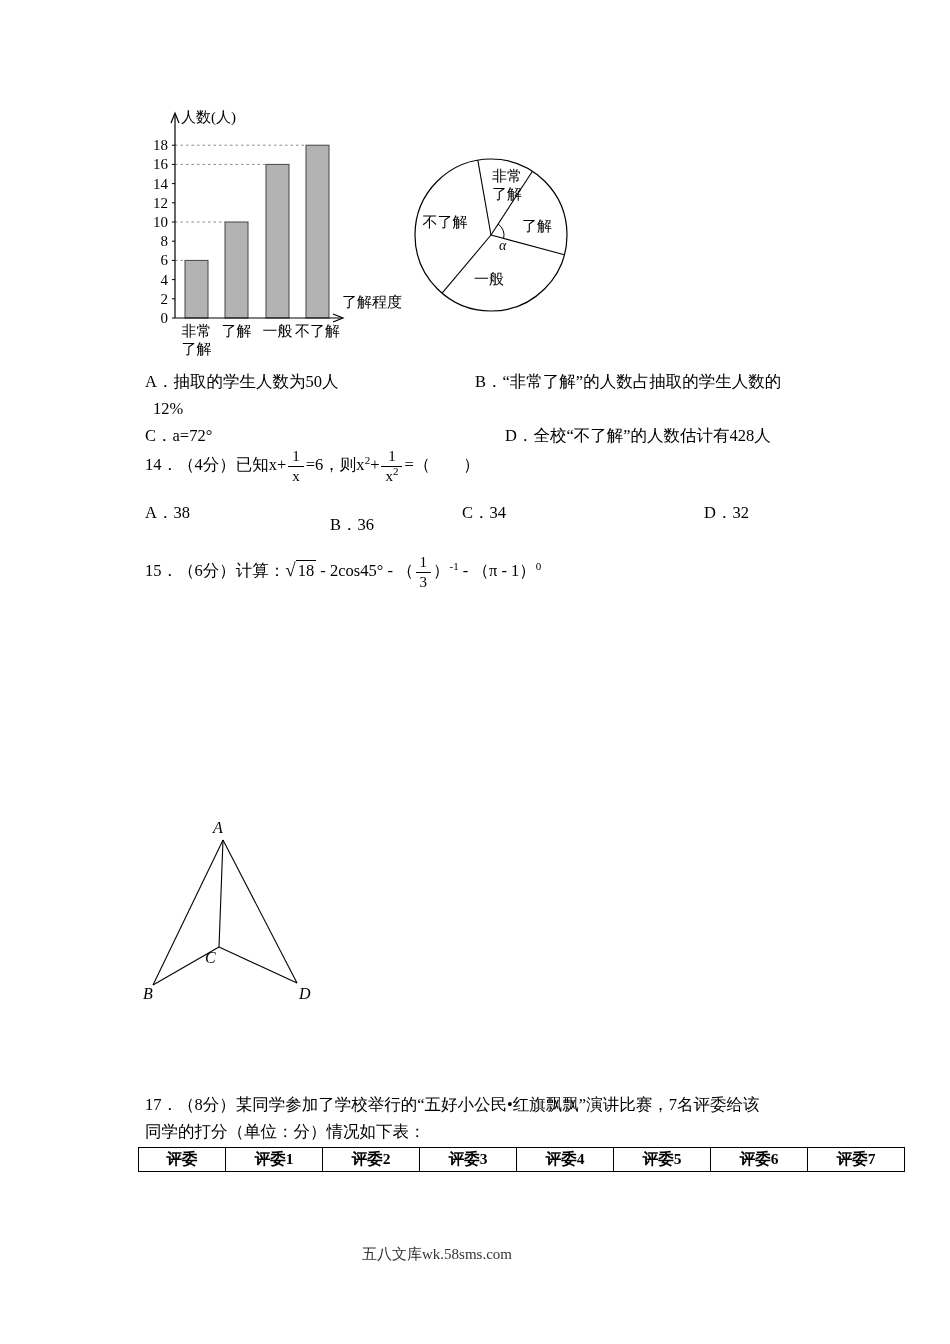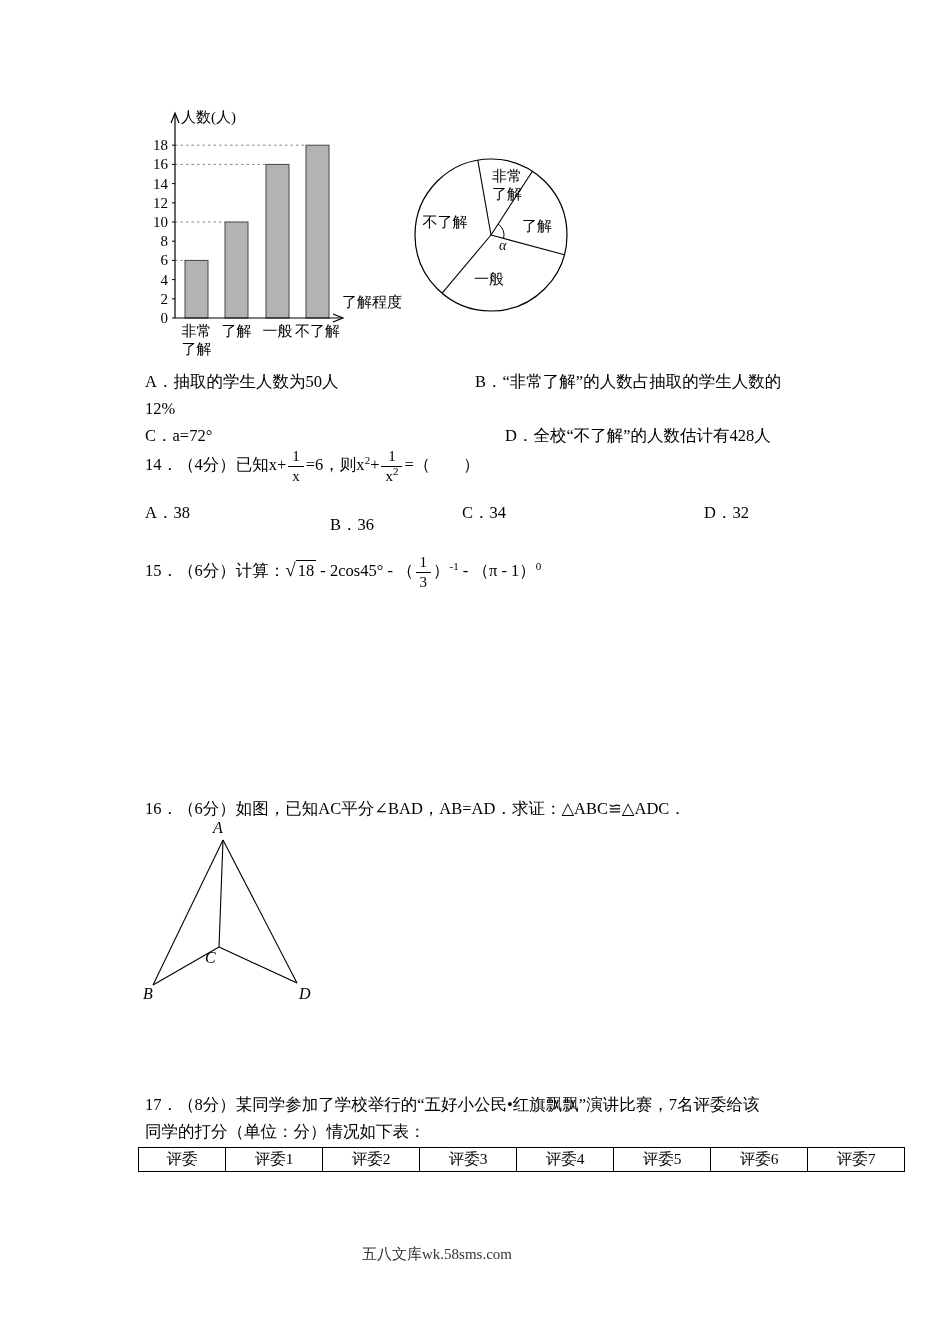--- a/index.html
+++ b/index.html
@@ -14,21 +14,21 @@
   .abs { position:absolute; }
   .bold { font-weight:bold; }
   sup { font-size:11px; vertical-align:super; line-height:0; }
   .frac { display:inline-block; vertical-align:middle; text-align:center; margin:0 2px; font-size:15px; line-height:1.1; }
   .frac .num { display:block; padding:0 4px 1px; border-bottom:1.2px solid #000; }
   .frac .den { display:block; padding:1px 4px 0; }
   .sqrt { display:inline-block; white-space:nowrap; }
   .sqrt .rad-sign { font-size:19px; }
   .sqrt .radicand { border-top:1.3px solid #000; padding:0 2px; }
   .score-table { border-collapse:collapse; font-size:15.5px; table-layout:fixed; }
-  .score-table td { border:1px solid #000; text-align:center; height:24px; padding:0 2px; }
+  .score-table td { border:1px solid #000; text-align:center; height:24px; padding:0 2px;font-weight:bold; }
   .footer { width:874px; text-align:center; font-size:15px; color:#333; }
   svg text { font-family:"Liberation Serif","DejaVu Serif",serif; }
 </style>
 </head>
 <body>
 
 <div class="page">
 
   <svg id="bar-chart-svg" class="abs" style="left:140px; top:100px;" width="270" height="262">
       <line x1="35" y1="160.4" x2="45" y2="160.4" stroke="#888" stroke-width="1" stroke-dasharray="2.5,3"></line>
@@ -82,39 +82,38 @@
       <text x="94" y="101" font-size="14" font-style="italic">α</text>
       <text x="102" y="32" text-anchor="middle" font-size="15">非常</text>
       <text x="102" y="50" text-anchor="middle" font-size="15">了解</text>
       <text x="132" y="82" text-anchor="middle" font-size="15">了解</text>
       <text x="84" y="135" text-anchor="middle" font-size="15">一般</text>
       <text x="40" y="78" text-anchor="middle" font-size="15">不了解</text>
     </svg>
 
   <div class="abs" style="left:145px; top:371px;">A．抽取的学生人数为50人</div>
   <div class="abs" style="left:475px; top:371px;">B．“非常了解”的人数占抽取的学生人数的</div>
-  <div class="abs" style="left:145px; top:398px;">12%</div>
+  <div class="abs" style="left:153px; top:398px;">12%</div>
   <div class="abs" style="left:145px; top:425px;">C．a=72°</div>
   <div class="abs" style="left:505px; top:425px;">D．全校“不了解”的人数估计有428人</div>
 
   <div class="abs" style="left:145px; top:448px;">
     <span>14．（4分）已知x+</span><span class="frac"><span class="num">1</span><span class="den">x</span></span><span><span>=6，则x</span><sup>2</sup><span>+</span></span><span class="frac"><span class="num">1</span><span class="den"><span>x</span><sup>2</sup></span></span><span>=（　　）</span>
   </div>
 
   <div class="abs" style="left:145px; top:502px;">A．38</div>
   <div class="abs" style="left:330px; top:502px;margin-top:12px;">B．36</div>
   <div class="abs" style="left:462px; top:502px;">C．34</div>
   <div class="abs" style="left:665px; top:502px;margin-left:39px;">D．32</div>
 
 
   <div class="abs" style="left:145px; top:554px;">
     <span>15．（6分）计算：</span><span class="sqrt"><span class="rad-sign">√</span><span class="radicand">18</span></span><span> - 2cos45° - （</span><span class="frac"><span class="num">1</span><span class="den">3</span></span><span><span>）</span><sup>-1</sup></span><span><span> - （π - 1）</span><sup>0</sup></span>
   </div>
 
-  <div class="abs" style="left:145px; top:798px;">16．（6分）如图，已知AC平分∠BAD，AB=AD．求证：△ABC≌△ADC．</div>
 
   <svg class="abs" style="left:135px; top:815px;" width="210" height="200">
     <g stroke="#000" stroke-width="1.1" fill="none">
       <line x1="88" y1="25" x2="18" y2="170"></line>
       <line x1="88" y1="25" x2="162" y2="168"></line>
       <line x1="88" y1="25" x2="84" y2="132"></line>
       <line x1="84" y1="132" x2="18" y2="170"></line>
       <line x1="84" y1="132" x2="162" y2="168"></line>
     </g>
     <g font-size="16" font-style="italic">

